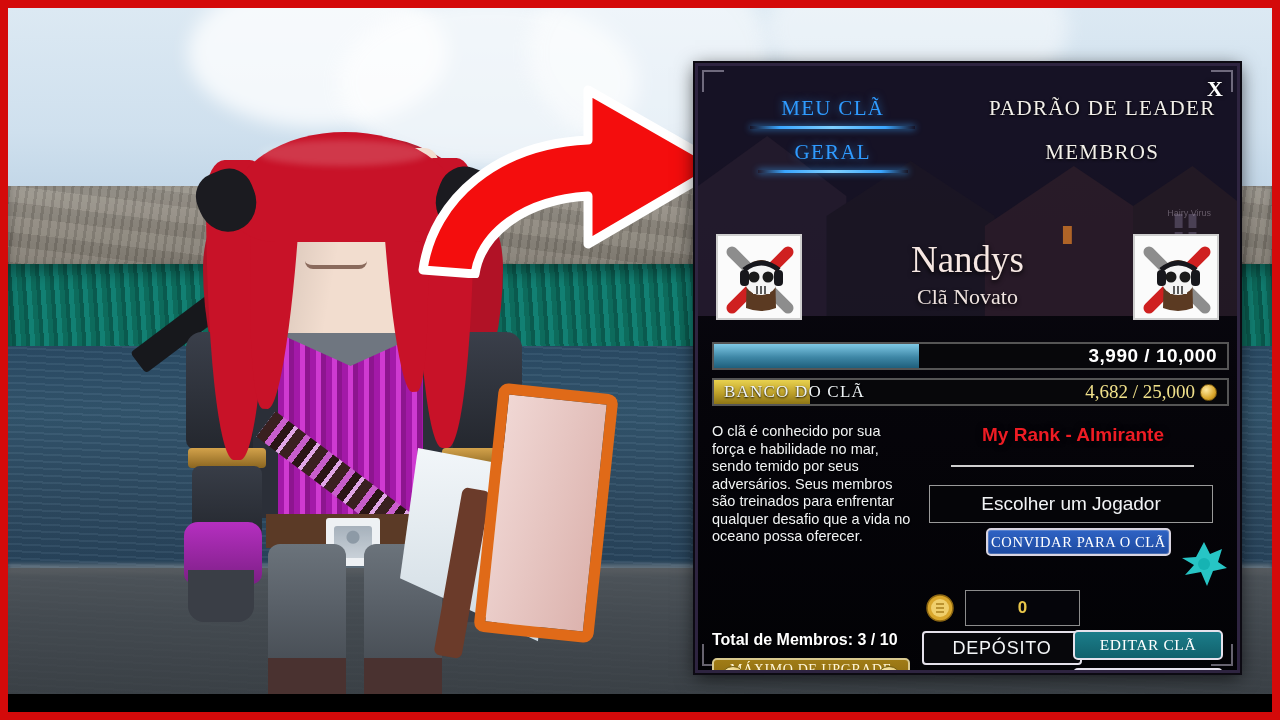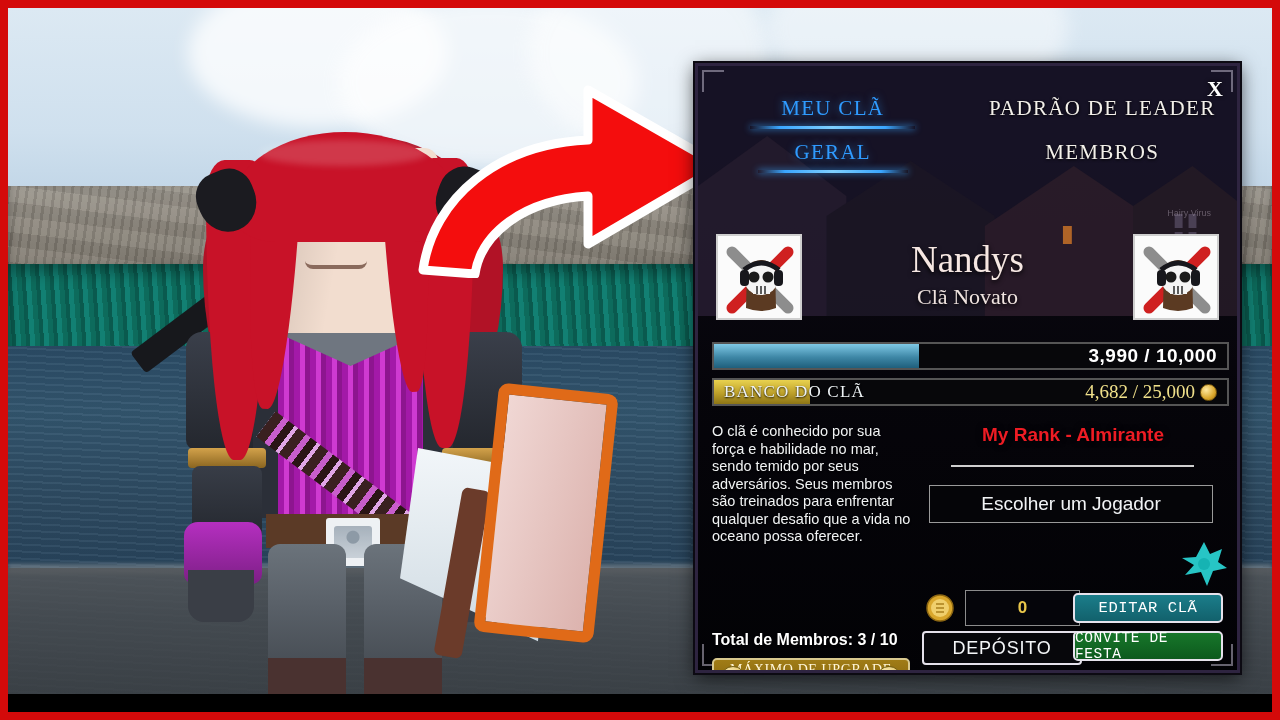--- a/index.html
+++ b/index.html
@@ -306,22 +306,22 @@
     font-family:Liberation Sans, sans-serif; font-size:18px; letter-spacing:.8px;
     color:#f4f6f8; cursor:pointer;
   }
   #btnDeposito { top:565px; }
   #btnRetirada { top:605px; }
 
   .rightbtn {
     position:absolute; right:14px; width:150px; height:30px; z-index:5;
     border:2px solid #e6e2ec; border-radius:5px;
     display:flex; align-items:center; justify-content:center;
-    font-family:Liberation Mono, monospace; font-size:15.5px; letter-spacing:.6px;
-    color:#ffffff; cursor:pointer;
+    font-family:Liberation Serif, serif; font-size:15.5px; letter-spacing:.6px;
+    color:#ffffff; cursor:pointer;margin-top:37px;
   }
   #btnEditar { top:527px; background: linear-gradient(#1b7d8a,#12616c); }
   #btnFesta  { top:565px; background: linear-gradient(#17762a,#0d5a1d); font-size:14.5px; }
   #btnDisband{ top:605px; background: linear-gradient(#8e2b30,#6d1e23); }
 </style>
 </head>
 <body>
 
 <div id="stage">
 
@@ -501,20 +501,21 @@
           <span id="valBank">4,682 / 25,000</span>
           <span class="coin"></span>
         </div>
       </div>
 
       <div id="myRank">My Rank - Almirante</div>
 
       <div id="desc">O clã é conhecido por sua força e habilidade no mar, sendo temido por seus adversários. Seus membros são treinados para enfrentar qualquer desafio que a vida no oceano possa oferecer.</div>
       <div id="rankDivider"></div>
       <div id="pickPlayer">Escolher um Jogador</div>
+      <div id="inviteBtn">CONVIDAR PARA O CLÃ</div>
 
       <svg id="partyIcon" viewBox="0 0 54 52">
         <path d="M27,4 L33,16 L45,11 L41,24 L50,30 L36,33 L30,48 L24,34 L8,37 L17,27 L5,20 L19,19 Z" fill="#2ad6d6" opacity="0.92"></path>
         <circle cx="27" cy="26" r="6" fill="#16b3b3"></circle>
       </svg>
 
       <svg id="coinIcon" viewBox="0 0 28 28">
         <circle cx="14" cy="14" r="13" fill="#d9a62b" stroke="#8d6712" stroke-width="1.5"></circle>
         <circle cx="14" cy="14" r="9" fill="#f0cf6c"></circle>
         <path d="M10,10 h8 M10,14 h8 M10,18 h8" stroke="#a9801d" stroke-width="1.6"></path>

